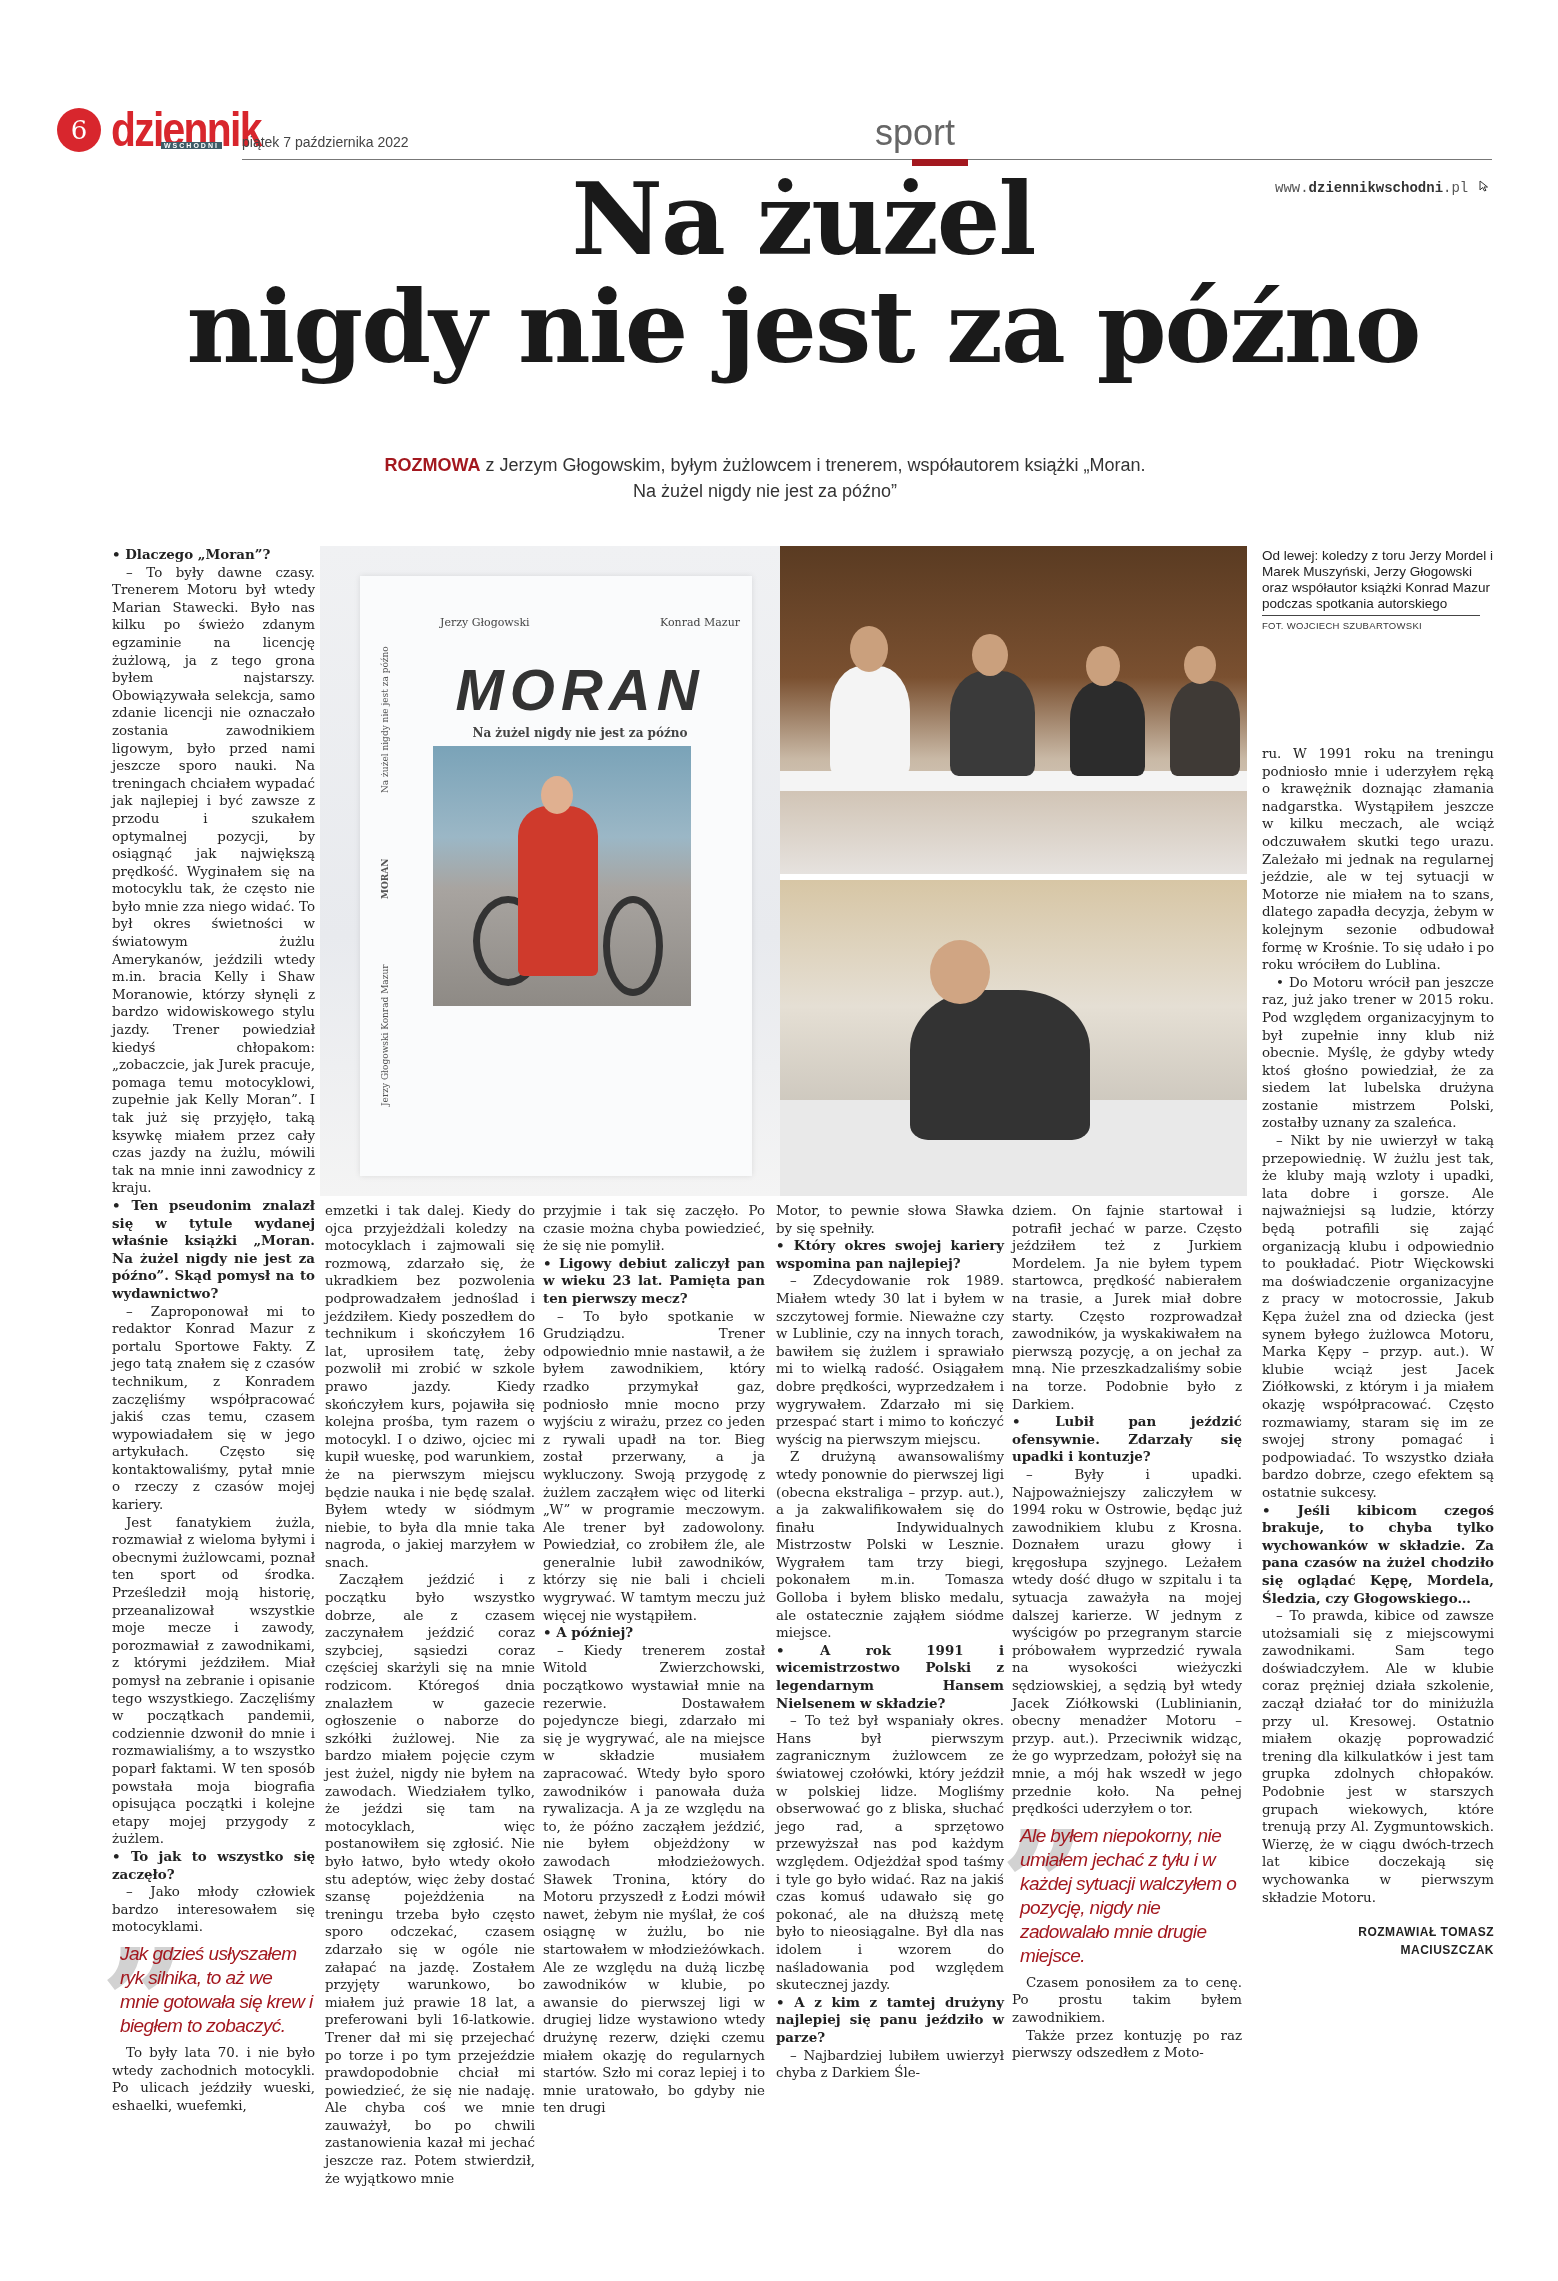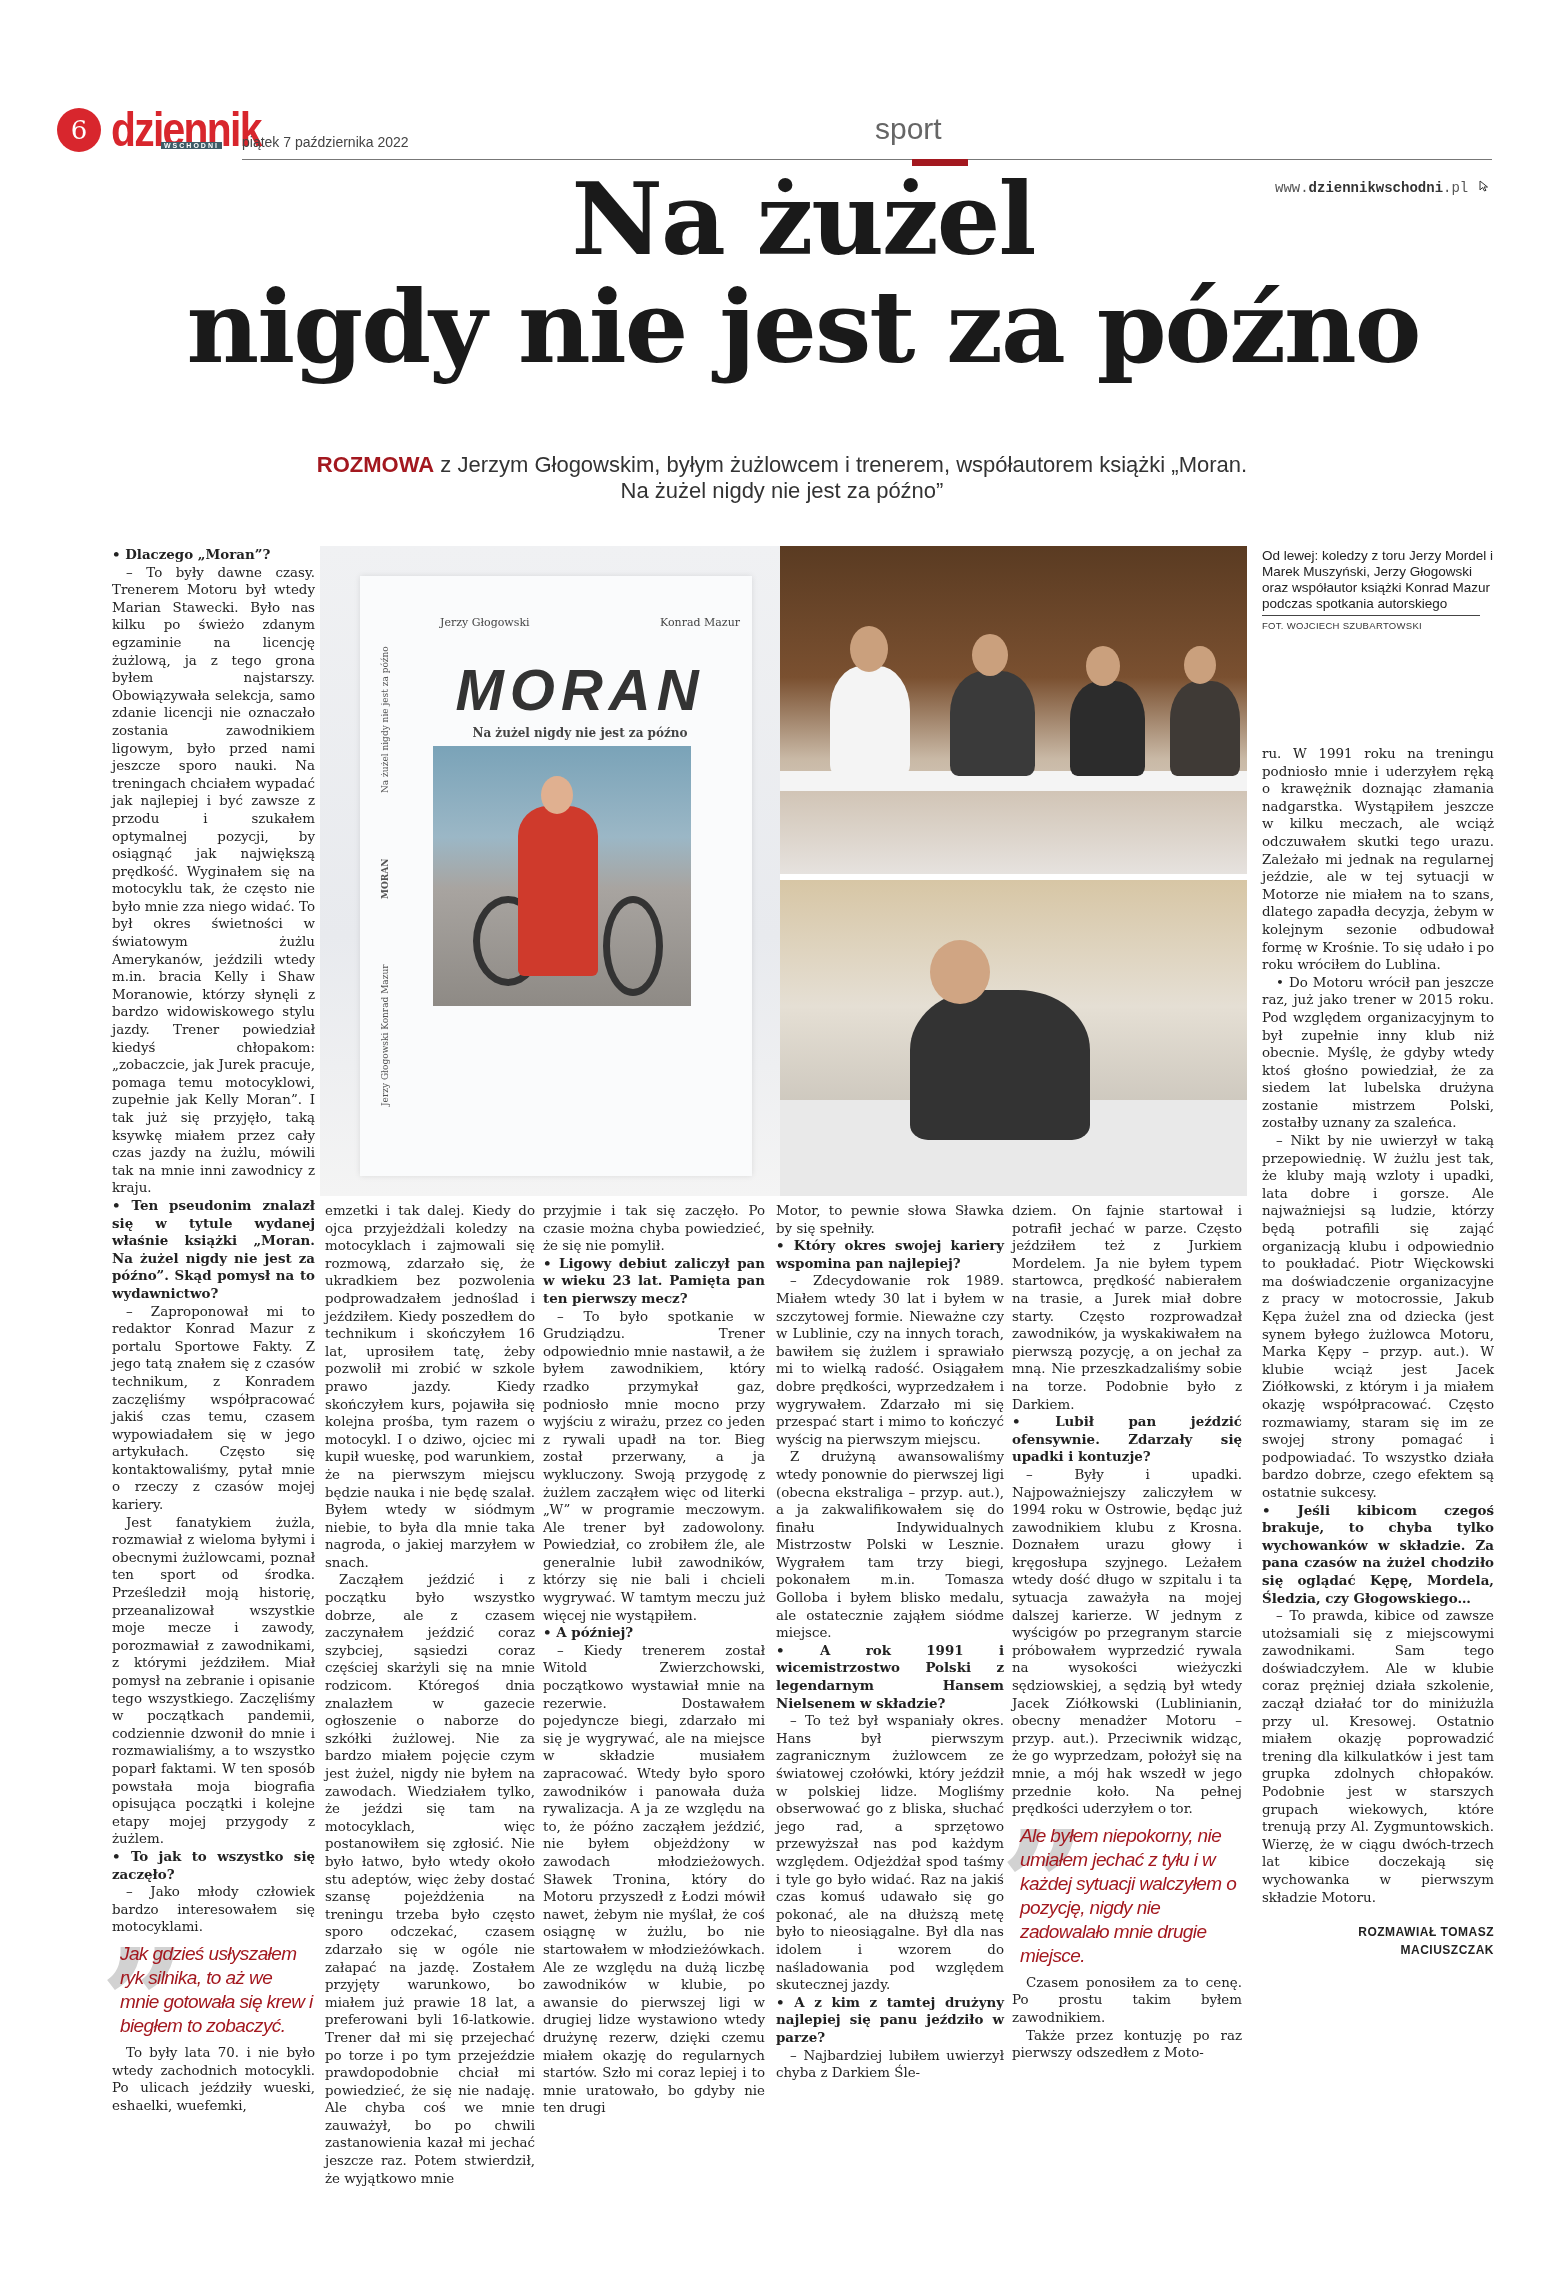--- a/index.html
+++ b/index.html
@@ -6,29 +6,29 @@
   html, body { width: 1558px; height: 2281px; background: #fff; overflow: hidden; }
   body { position: relative; font-family: "DejaVu Serif", serif; color: #222; }
 
   
   .masthead { position: absolute; left: 55px; top: 104px; width: 1440px; height: 60px; }
   .page-num { position: absolute; left: 2px; top: 4px; width: 44px; height: 44px; border-radius: 50%; background: #d8262d; color: #fff; font-family: "DejaVu Serif", serif; font-size: 26px; line-height: 44px; text-align: center; }
   .logo { position: absolute; left: 56px; top: 0px; font-family: "Liberation Sans", sans-serif; font-weight: bold; font-size: 48px; color: #d8262d; letter-spacing: -2px; transform: scaleX(0.85); transform-origin: left; line-height: 52px; }
   .logo-sub { position: absolute; left: 106px; top: 38px; background: #3e5c67; color: #fff; font-family: "Liberation Sans", sans-serif; font-size: 7px; letter-spacing: 2px; padding: 0 3px; font-weight: bold; }
   .date { position: absolute; left: 187px; top: 30px; font-family: "Liberation Sans", sans-serif; font-size: 14px; color: #444; }
   .header-rule { position: absolute; left: 187px; top: 55px; width: 1250px; height: 1px; background: #777; }
-  .section { position: absolute; left: 820px; top: 8px; font-family: "Liberation Sans", sans-serif; font-size: 30px; color: #666; font-weight: 300; }
+  .section { position: absolute; left: 820px; top: 8px; font-family: "Liberation Sans", sans-serif; font-size: 36px; color: #666; font-weight: 300; }
   .section-bar { position: absolute; left: 857px; top: 55px; width: 56px; height: 7px; background: #a3181f; }
   .site { position: absolute; left: 1220px; top: 28px; font-family: Liberation Mono, monospace; font-size: 14px; color: #555; margin-top: 48px; }
   .site b { color: #333; }
   .cursor-icon { display: inline-block; width: 10px; height: 12px; margin-left: 2px; }
 
   
   .headline { position: absolute; left: 0; top: 165px; width: 1558px; text-align: center; font-family: "DejaVu Serif", serif; font-weight: bold; font-size: 100px; line-height: 108px; color: #1a1a1a; letter-spacing: -2px; margin-left: 24px; }
-  .lead { position: absolute; left: 0; top: 452px; width: 1530px; text-align: center; font-family: "Liberation Sans", sans-serif; font-size: 22px; line-height: 26px; color: #333; margin-left: 17px; }
+  .lead { position: absolute; left: 0; top: 452px; width: 1530px; text-align: center; font-family: "Liberation Sans", sans-serif; font-size: 18px; line-height: 26px; color: #333; }
   .lead .kicker { color: #a3181f; font-weight: bold; }
 
   
   .col { position: absolute; font-family: "DejaVu Serif", serif; font-size: 13.4px; line-height: 17.6px; color: #222; text-align: justify; hyphens: auto; }
   .col p { text-indent: 14px; }
   .col p.q { text-indent: 0; font-weight: bold; }
   .col p.noind { text-indent: 0; }
   .col1 { left: 112px; top: 546px; width: 203px; }
   .col2 { left: 325px; top: 1202px; width: 210px; }
   .col3 { left: 543px; top: 1202px; width: 222px; }

